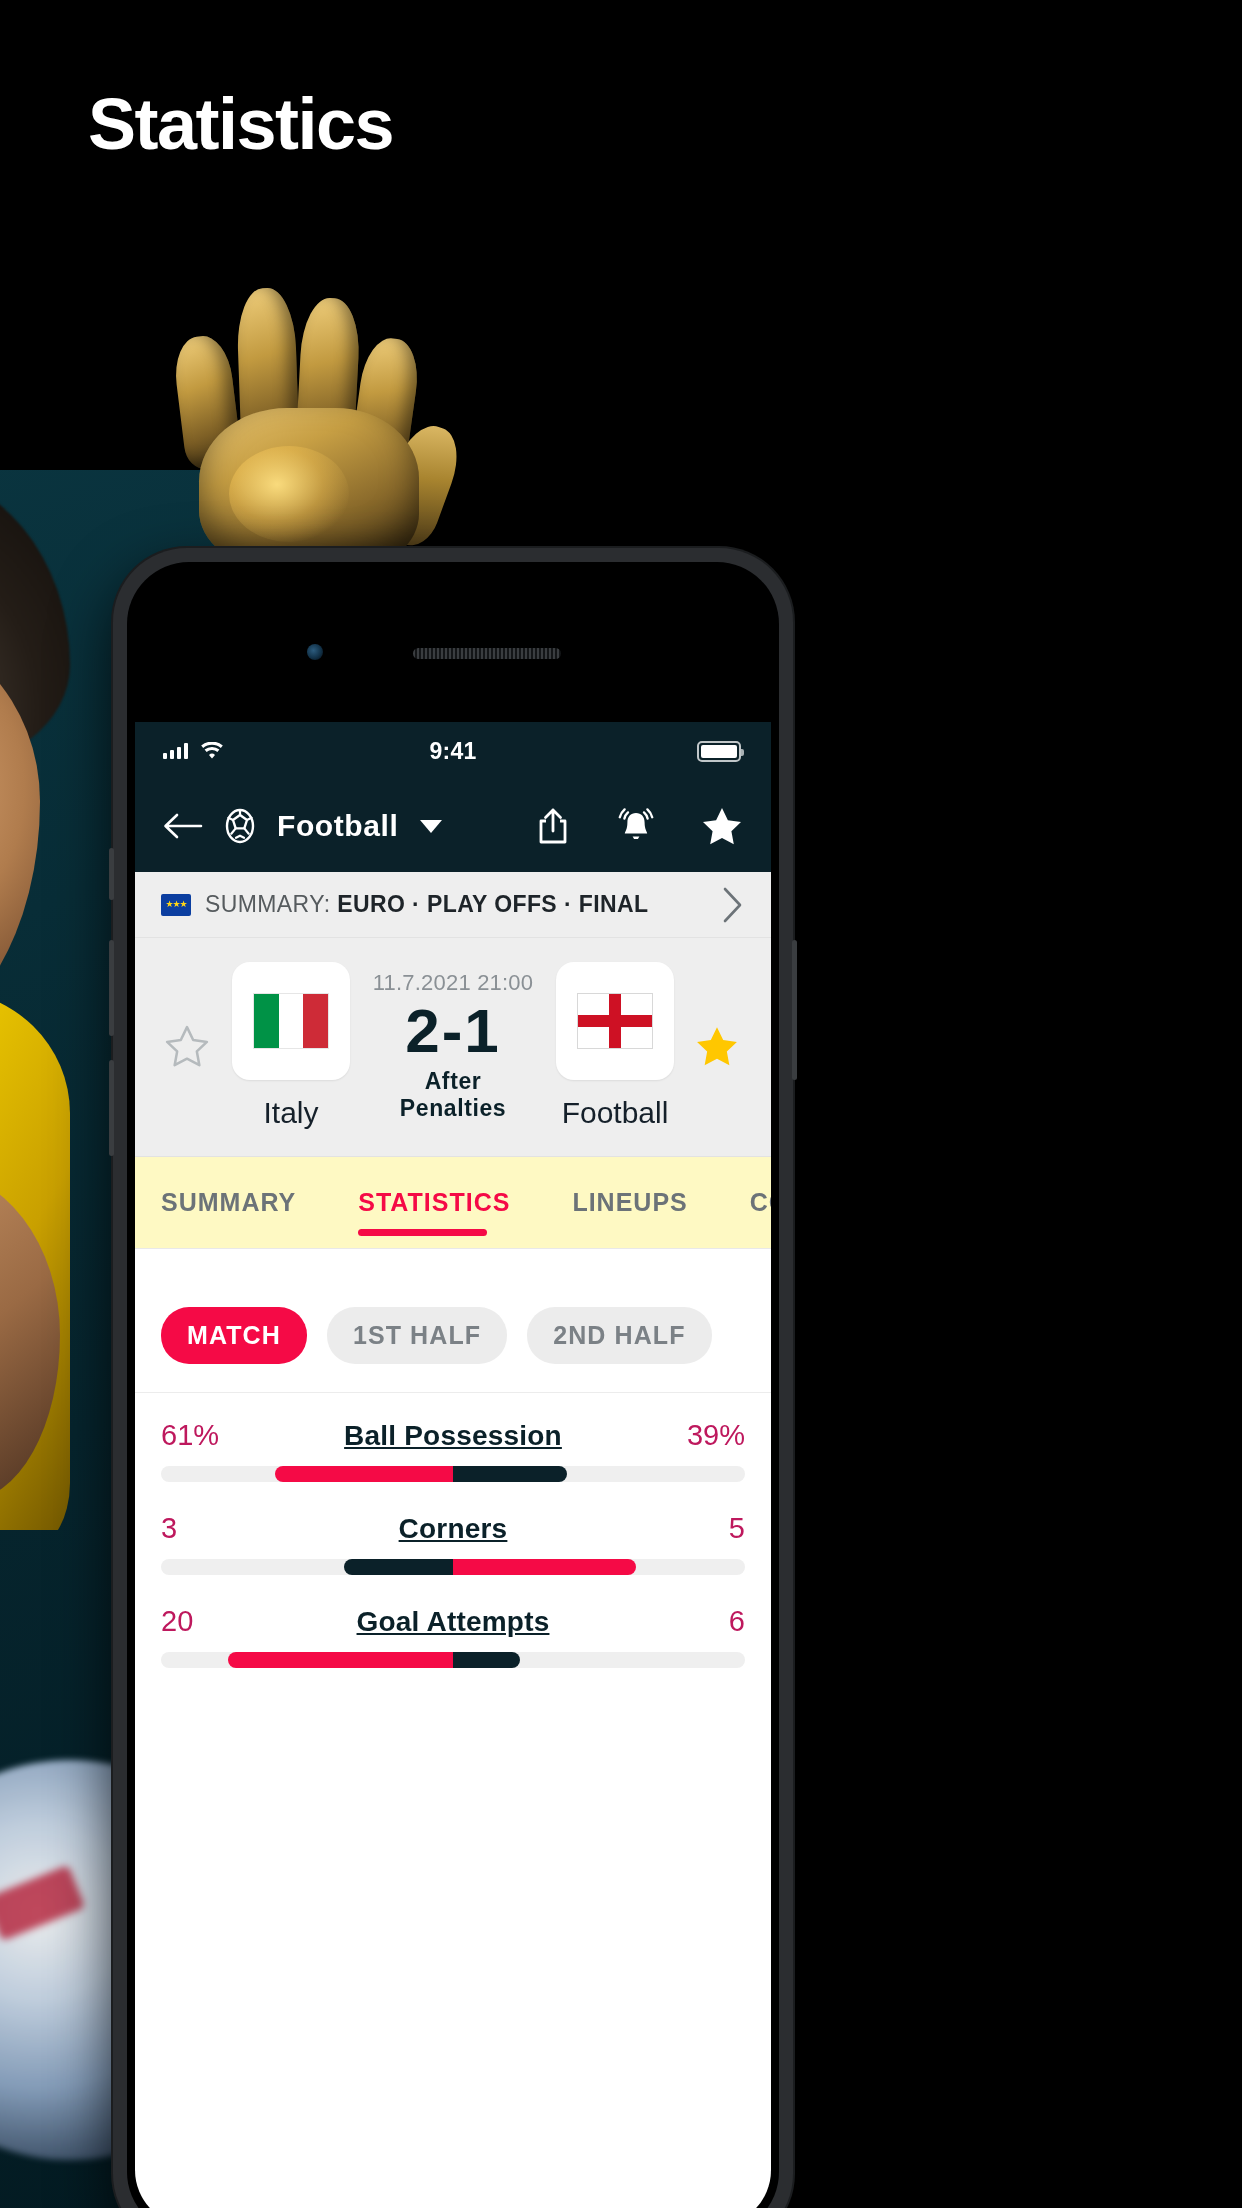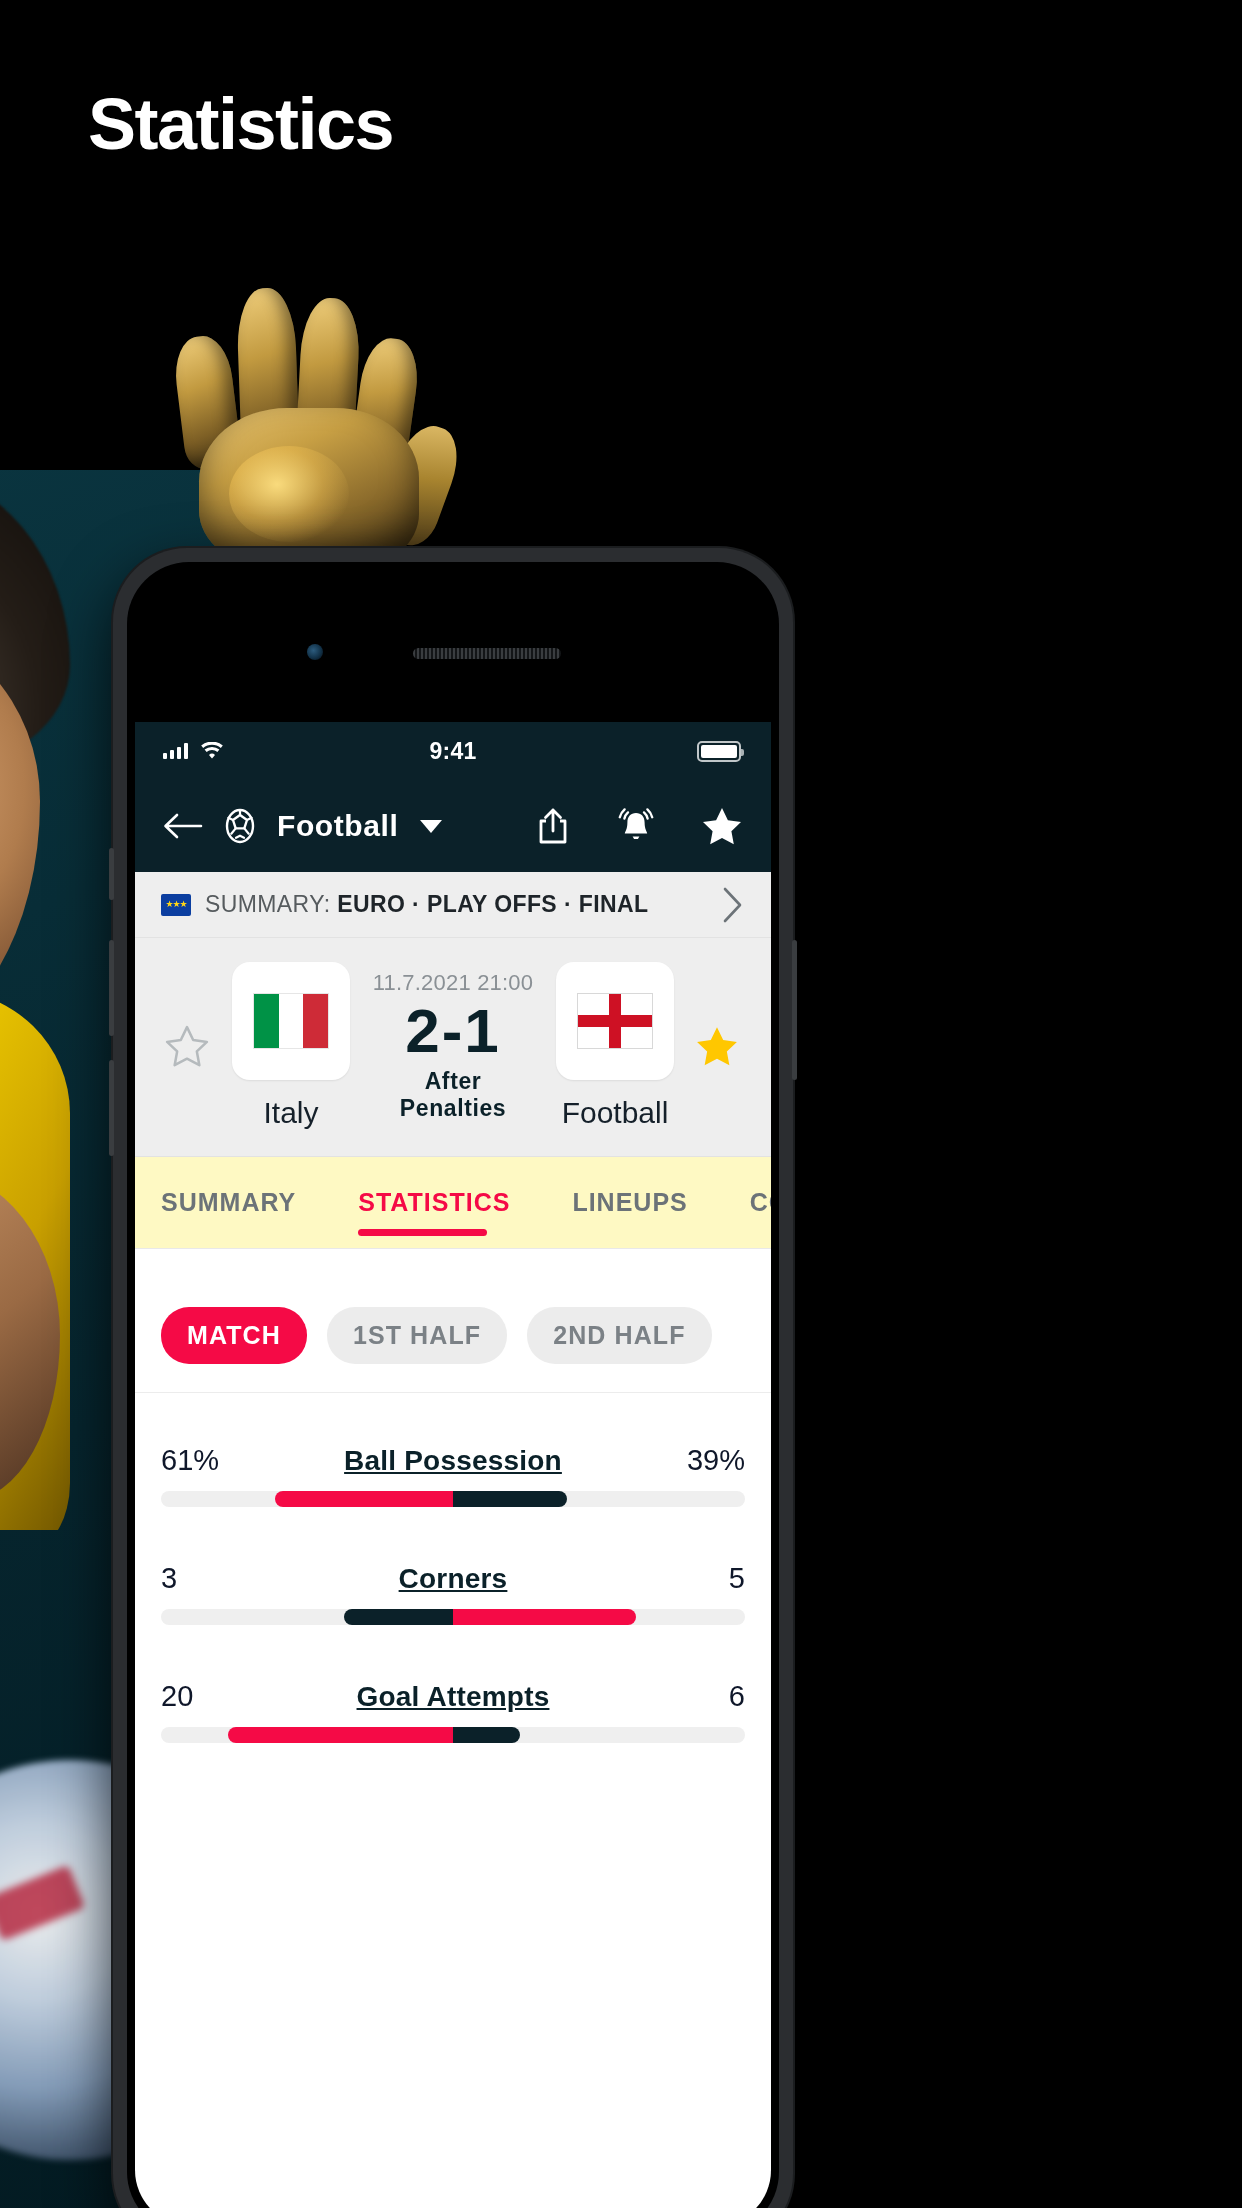--- a/index.html
+++ b/index.html
@@ -233,21 +233,21 @@
   .pill{
     padding:14px 26px; border-radius:28px; font-size:25px; font-weight:700;
     letter-spacing:1.1px; background:#ececec; color:#7b8186;margin-top:32px;
   }
   .pill.active{ background:#f50a46; color:#fff; }
 
   
   .stats{ background:#fff; padding:26px 26px 0;}
   .srow{ margin-bottom:30px; }
   .shead{ display:flex; align-items:baseline; justify-content:space-between; }
-  .sval{ font-size:29px; color:#0f172a; min-width:70px;margin-top:25px;}
+  .sval{ font-size:29px; color:#be185d; min-width:70px;}
   .sval.r{ text-align:right; }
   .slabel{ font-size:28px; font-weight:700; color:#0b2129; letter-spacing:.2px;text-decoration:underline;}
   .sbar{
     margin-top:14px; height:16px; background:#efefef; border-radius:8px;
     position:relative; overflow:hidden; display:flex;
   }
   .sbar .half{ width:50%; height:100%; display:flex;}
   .sbar .half.left{ justify-content:flex-end;}
   .sbar .fillL{ height:100%; border-radius:8px 0 0 8px;}
   .sbar .fillR{ height:100%; border-radius:0 8px 8px 0;}

